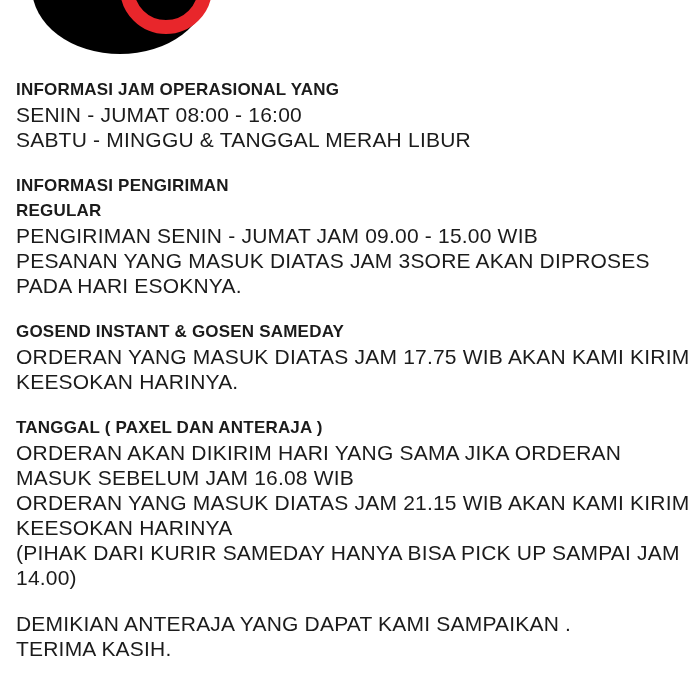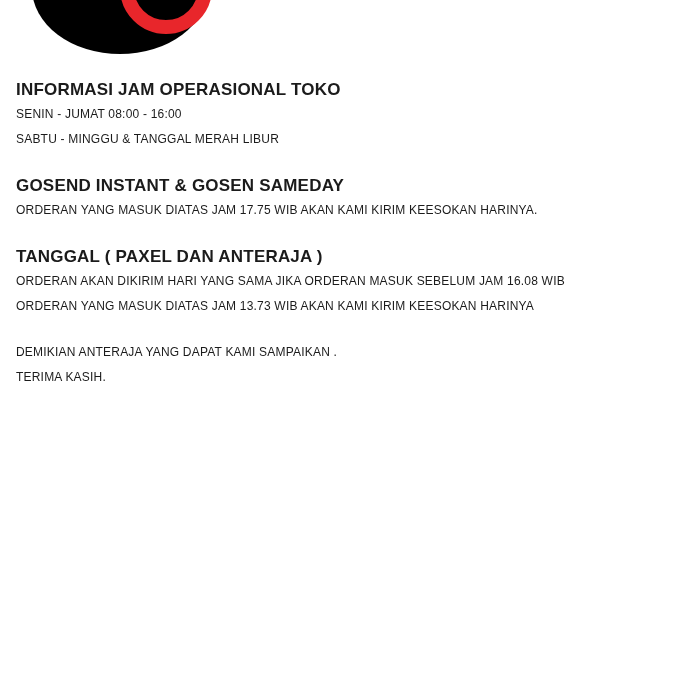--- a/index.html
+++ b/index.html
@@ -51,46 +51,53 @@
   .section {
     margin-bottom: 21px;
   }
   .section-heading {
     font-size: 17px;
     line-height: 25px;
     font-weight: 700;
     letter-spacing: 0.2px;
   }
   .section-line {
-    font-size: 12px;
+    font-size: 21px;
     line-height: 25px;
     font-weight: 400;
     letter-spacing: 0.2px;
   }
 </style>
 </head>
 <body>
 
 <div class="logo-clip">
   <div class="logo-black-blob"></div>
   <div class="logo-red-ring"></div>
 </div>
 
 <div class="content">
     <div class="section">
-      <div class="section-heading">INFORMASI JAM OPERASIONAL TOKO</div>
+      <div class="section-heading">INFORMASI JAM OPERASIONAL YANG</div>
       <div class="section-line">SENIN - JUMAT 08:00 - 16:00</div>
       <div class="section-line">SABTU - MINGGU &amp; TANGGAL MERAH LIBUR</div>
+    </div>
+    <div class="section">
+      <div class="section-heading">INFORMASI PENGIRIMAN</div>
+      <div class="section-heading">REGULAR</div>
+      <div class="section-line">PENGIRIMAN SENIN - JUMAT JAM 09.00 - 15.00 WIB</div>
+      <div class="section-line">PESANAN YANG MASUK DIATAS JAM 3SORE AKAN DIPROSES PADA HARI ESOKNYA.</div>
     </div>
     <div class="section">
       <div class="section-heading">GOSEND INSTANT &amp; GOSEN SAMEDAY</div>
       <div class="section-line">ORDERAN YANG MASUK DIATAS JAM 17.75 WIB AKAN KAMI KIRIM KEESOKAN HARINYA.</div>
     </div>
     <div class="section">
       <div class="section-heading">TANGGAL ( PAXEL DAN ANTERAJA )</div>
       <div class="section-line">ORDERAN AKAN DIKIRIM HARI YANG SAMA JIKA ORDERAN MASUK SEBELUM JAM 16.08 WIB</div>
-      <div class="section-line">ORDERAN YANG MASUK DIATAS JAM 13.73 WIB AKAN KAMI KIRIM KEESOKAN HARINYA</div>
+      <div class="section-line">ORDERAN YANG MASUK DIATAS JAM 21.15 WIB AKAN KAMI KIRIM KEESOKAN HARINYA</div>
+      <div class="section-line">(PIHAK DARI KURIR SAMEDAY HANYA BISA PICK UP SAMPAI JAM 14.00)</div>
     </div>
     <div class="section">
       <div class="section-line">DEMIKIAN ANTERAJA YANG DAPAT KAMI SAMPAIKAN .</div>
       <div class="section-line">TERIMA KASIH.</div>
     </div>
   </div>
 
 </body></html>

